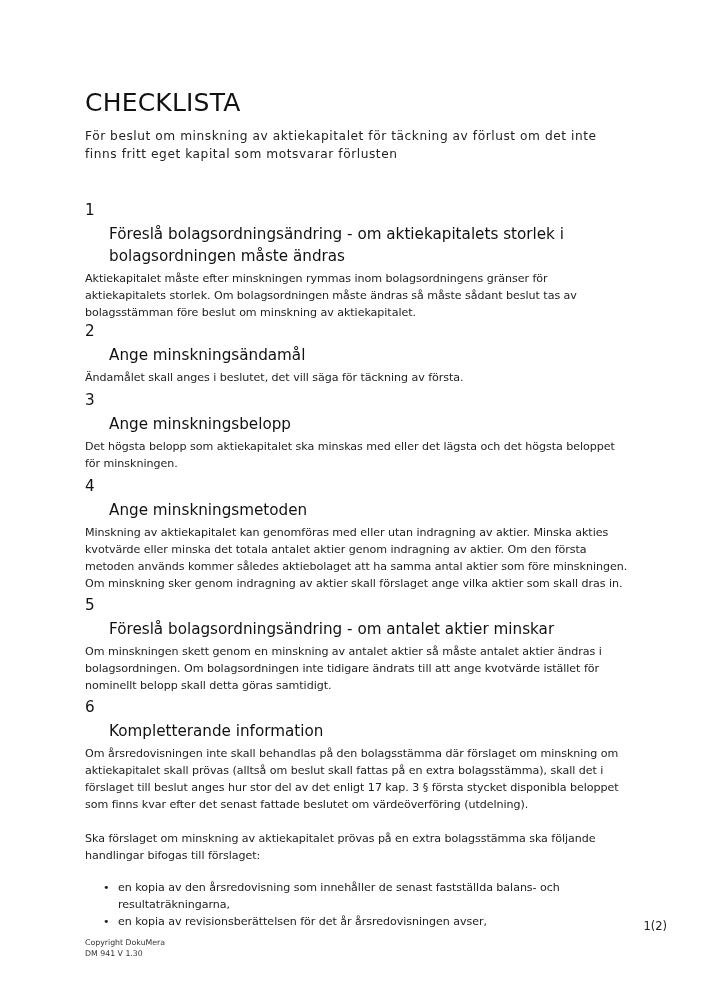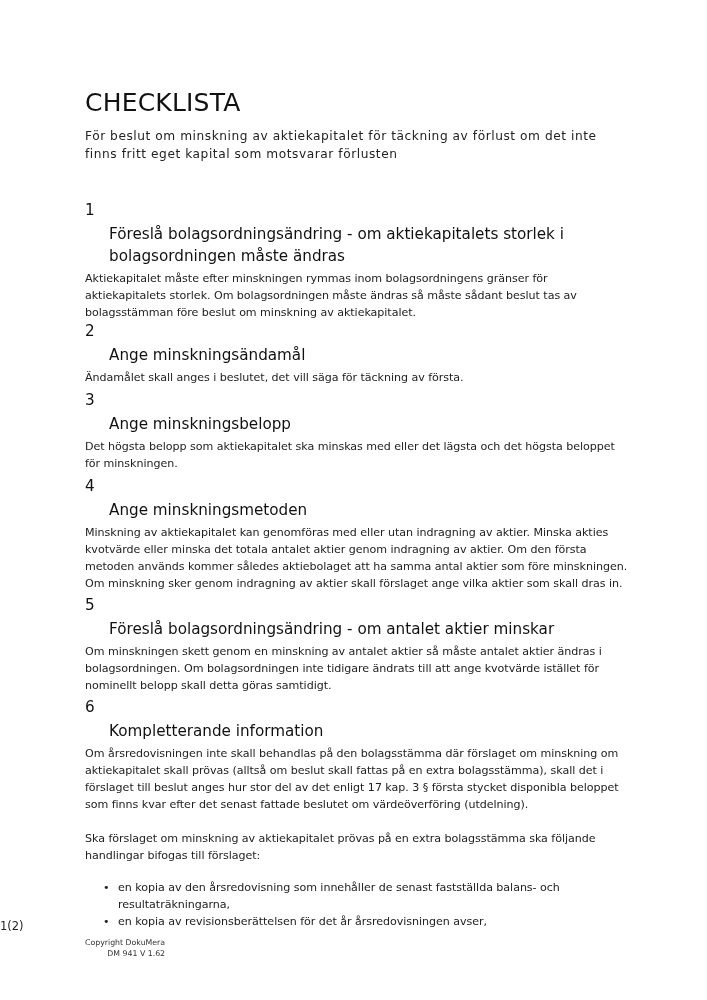--- a/index.html
+++ b/index.html
@@ -13,22 +13,22 @@
   .section { position: absolute; left: 85px; width: 545px; }
   .sec-head { display: flex; font-size: 15.2px; line-height: 22px; color: #111; margin: 0; font-weight: normal; }
   .sec-num { width: 24px; flex: none; }
   .sec-title { flex: 1; margin-top: 24px; }
   .sec-body { font-size: 11.1px; line-height: 17px; color: #222; margin: 3px 0 0 0; letter-spacing: -0.05px; }
   .sec-body p { margin: 0; }
   .sec-body p + p { margin-top: 17px; }
   .bullets { list-style: none; margin: 15px 0 0 0; padding: 0; }
   .bullets li { position: relative; padding-left: 33px; }
   .bullets li .dot { position: absolute; left: 18px; top: 0; }
-  .page-number { position: absolute; left: 0; width: 667px; top: 919px; text-align: left; font-size: 11.5px; color: #222; }
-  .footer { position: absolute; left: 85px; top: 937px; font-size: 7.8px; line-height: 11px; color: #333; text-align: right; }
+  .page-number { position: absolute; left: 0; width: 667px; top: 919px; text-align: right; font-size: 11.5px; color: #222; }
+  .footer { position: absolute; left: 85px; top: 937px; font-size: 7.8px; line-height: 11px; color: #333; }
 </style>
 </head>
 <body>
 
 <div class="page">
   <h1 class="title">CHECKLISTA</h1>
   <p class="subtitle">För beslut om minskning av aktiekapitalet för täckning av förlust om det inte finns fritt eget kapital som motsvarar förlusten</p>
 
   <div class="section" style="top:199px;">
     <h2 class="sec-head">
@@ -97,15 +97,15 @@
           <span class="dot">•</span>
           <span>en kopia av revisionsberättelsen för det år årsredovisningen avser,</span>
         </li>
       </ul>
     </div>
   </div>
 
   <div class="page-number">1(2)</div>
   <div class="footer">
     <div>Copyright DokuMera</div>
-    <div>DM 941 V 1.62</div>
+    <div>DM 941 V 1.30</div>
   </div>
 </div>
 
 </body></html>

